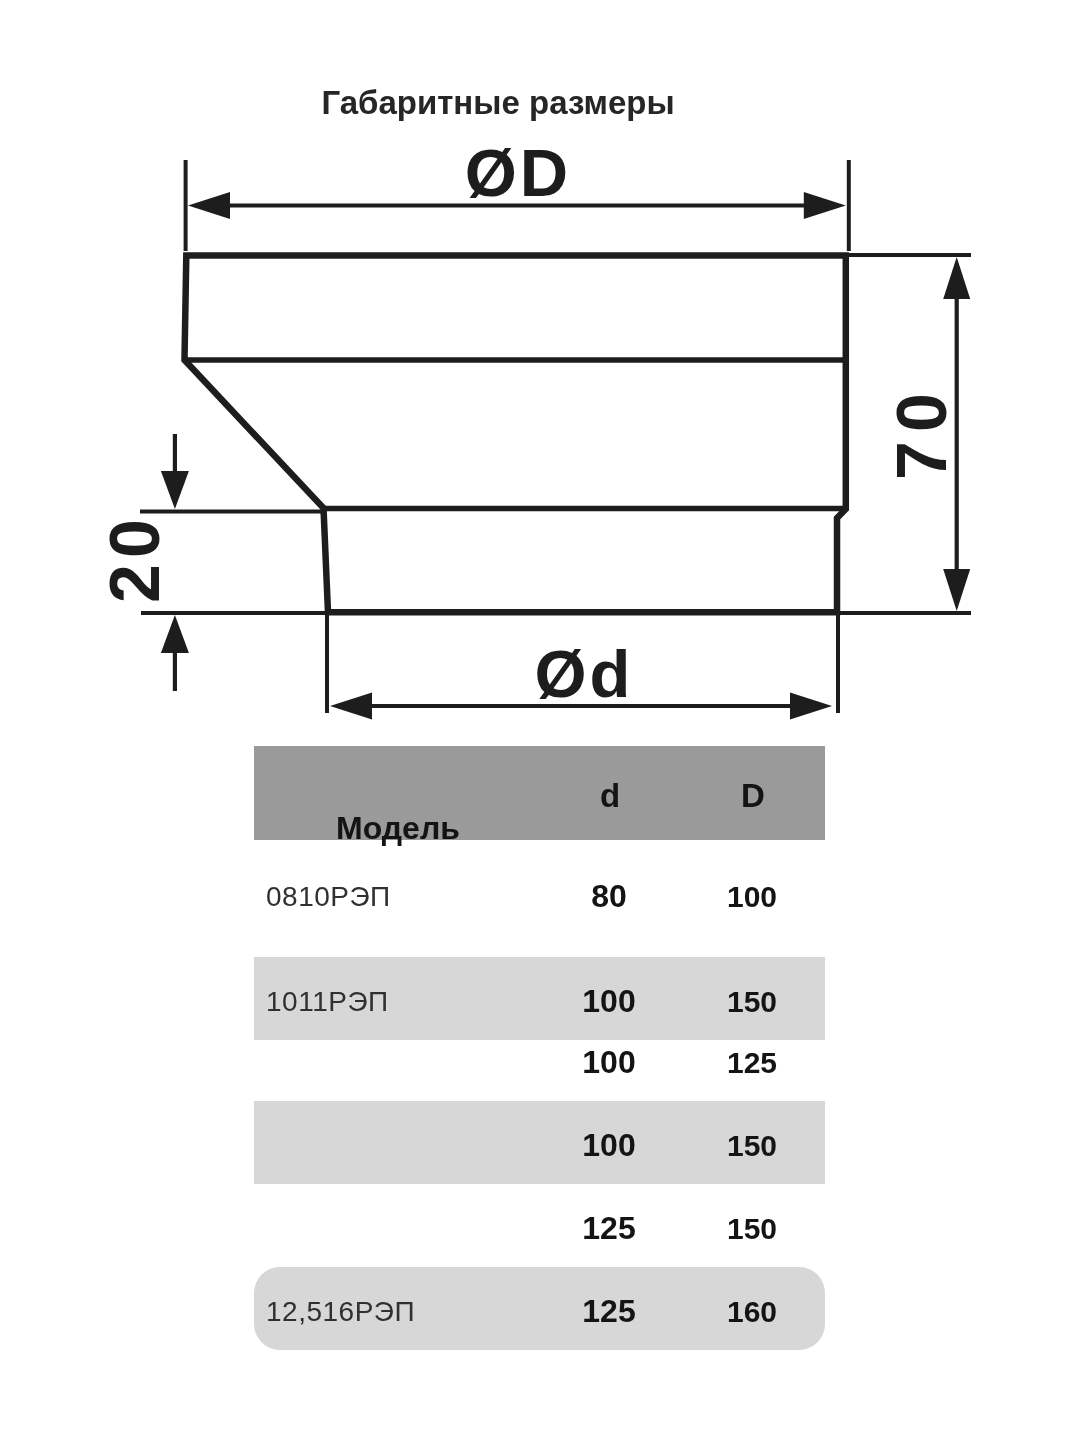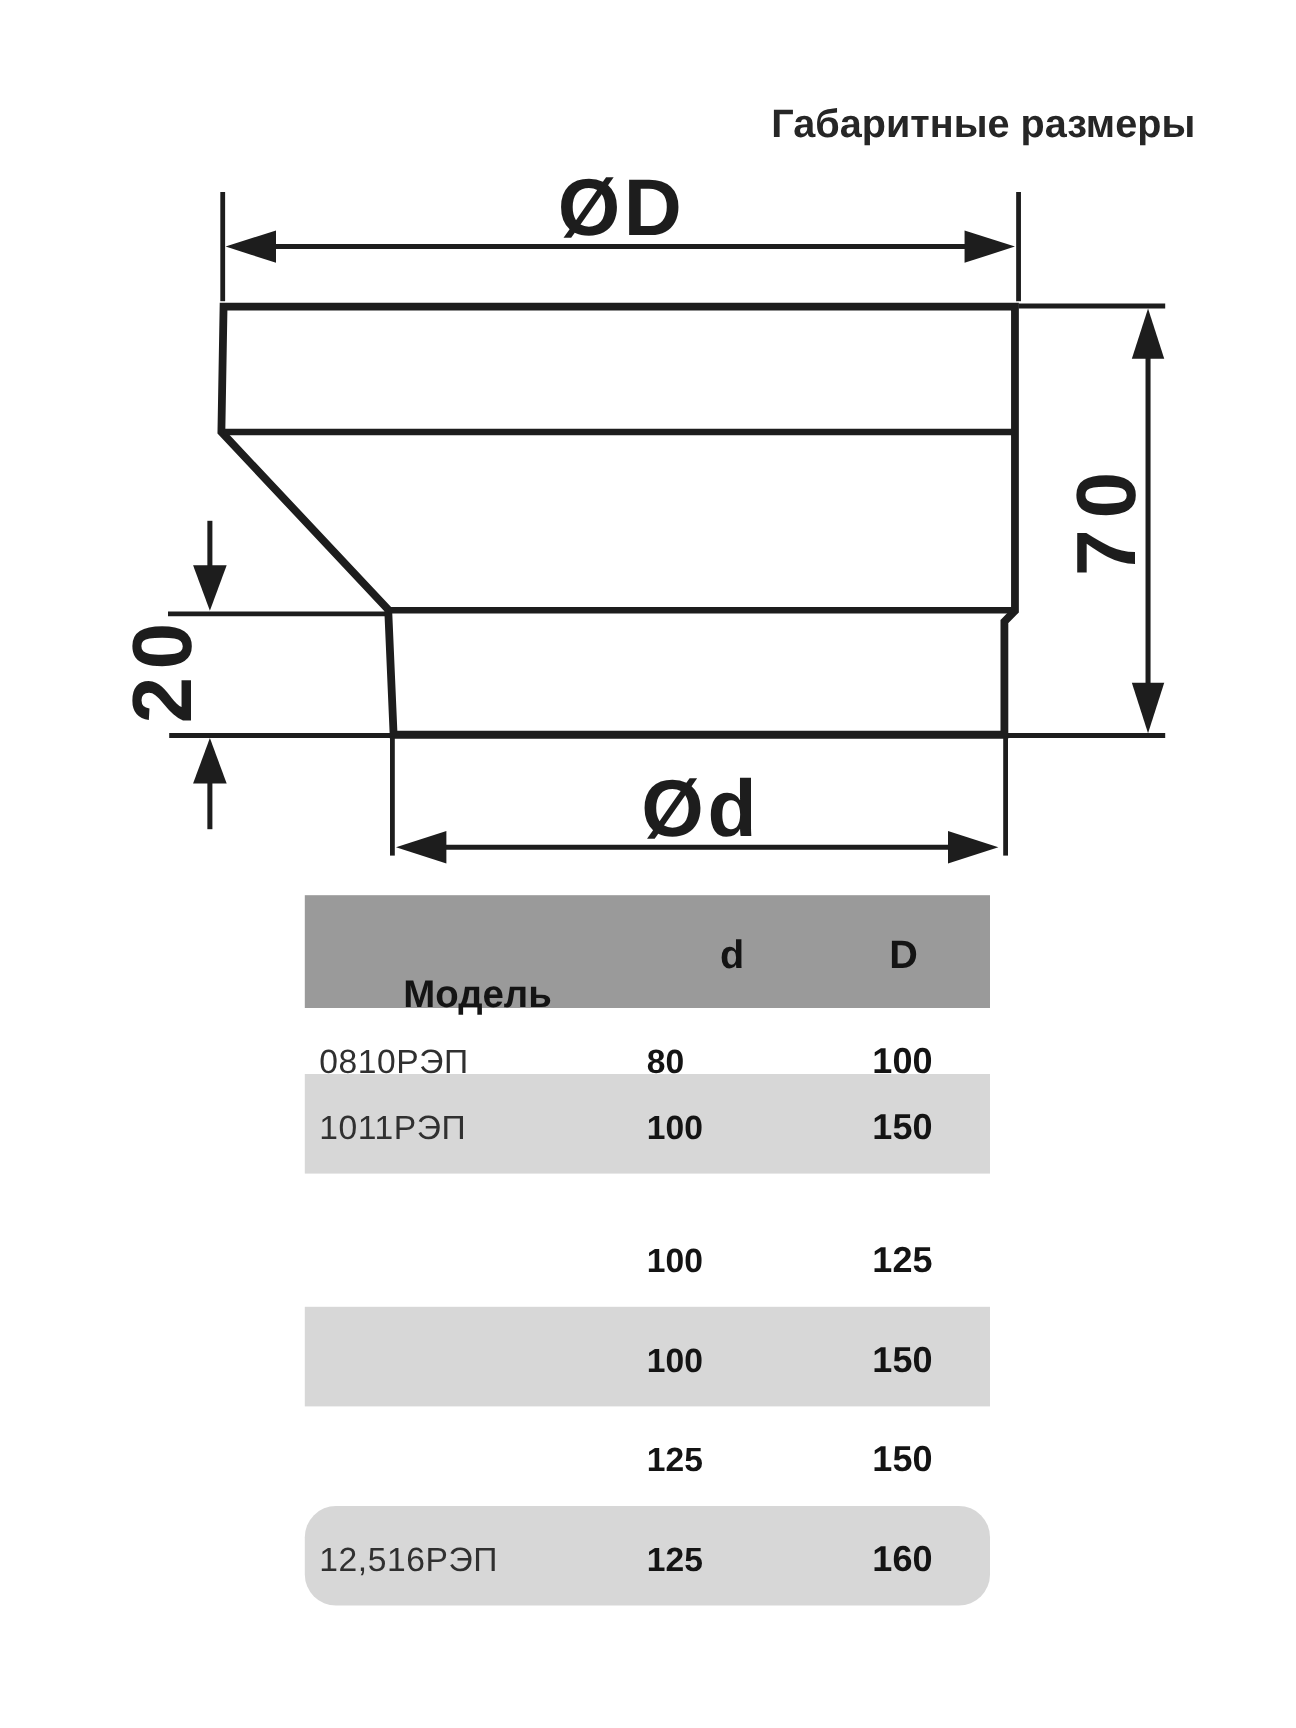--- a/index.html
+++ b/index.html
@@ -1,27 +1,27 @@
 <!DOCTYPE html>
 <html><head>
 <meta charset="utf-8">
 <style>
   html,body{margin:0;padding:0;background:#ffffff;}
   body{width:1080px;height:1440px;position:relative;font-family:"Liberation Sans",sans-serif;overflow:hidden;}
   .abs{position:absolute;}
-  .row{position:absolute;left:254px;width:571px;height:83px;}
+  .row{position:absolute;left:254px;width:571px;height:83px;margin-top:12px;}
   .rowg{background:#d7d7d7;}
   .mname{position:absolute;left:12px;top:3px;height:83px;line-height:83px;font-size:28px;color:#303030;letter-spacing:0.5px;}
-  .dval{position:absolute;left:285px;width:140px;top:3px;height:83px;line-height:83px;font-size:28px;font-weight:bold;color:#141414;text-align:left;}
+  .dval{position:absolute;left:285px;width:140px;top:3px;height:83px;line-height:83px;font-size:32px;font-weight:bold;color:#141414;text-align:center;}
   .Dval{position:absolute;left:428px;width:140px;top:3px;height:83px;line-height:83px;font-size:30px;font-weight:bold;color:#141414;text-align:center;}
 </style>
 </head>
 <body>
 
-<div class="abs" style="left:0;top:84px;width:996px;text-align:right;font-size:33px;font-weight:bold;color:#262626;">Габаритные размеры</div>
+<div class="abs" style="left:0;top:84px;width:996px;text-align:center;font-size:33px;font-weight:bold;color:#262626;">Габаритные размеры</div>
 
 <svg class="abs" style="left:0;top:0;" width="1080" height="745" viewBox="0 0 1080 745">
 
   <line x1="185.6" y1="160" x2="185.6" y2="251" stroke="#1d1d1d" stroke-width="4"></line>
 
   <line x1="848.8" y1="160" x2="848.8" y2="251" stroke="#1d1d1d" stroke-width="4"></line>
 
   <g stroke="#1d1d1d" fill="#1d1d1d">
     <line x1="200" y1="205.5" x2="834" y2="205.5" stroke-width="4.2"></line>
     <path d="M188,205.5 L230,192 L230,219 Z" stroke="none"></path>
@@ -80,21 +80,21 @@
 
   <div class="abs" style="left:429px;width:140px;top:3px;height:94px;line-height:94px;font-size:33px;font-weight:bold;color:#141414;text-align:center;">D</div>
 </div>
 
 <div class="row" style="top:840px;">
   <div class="mname">0810РЭП</div>
     <div class="dval">80</div>
     <div class="Dval">100</div>
 </div>
 
-<div class="row rowg" style="top:895px;">
+<div class="row rowg" style="top:945px;">
   <div class="mname">1011РЭП</div>
     <div class="dval">100</div>
     <div class="Dval">150</div>
 </div>
 
 <div class="row" style="top:1006px;">
     <div class="dval">100</div>
     <div class="Dval">125</div>
 </div>
 

